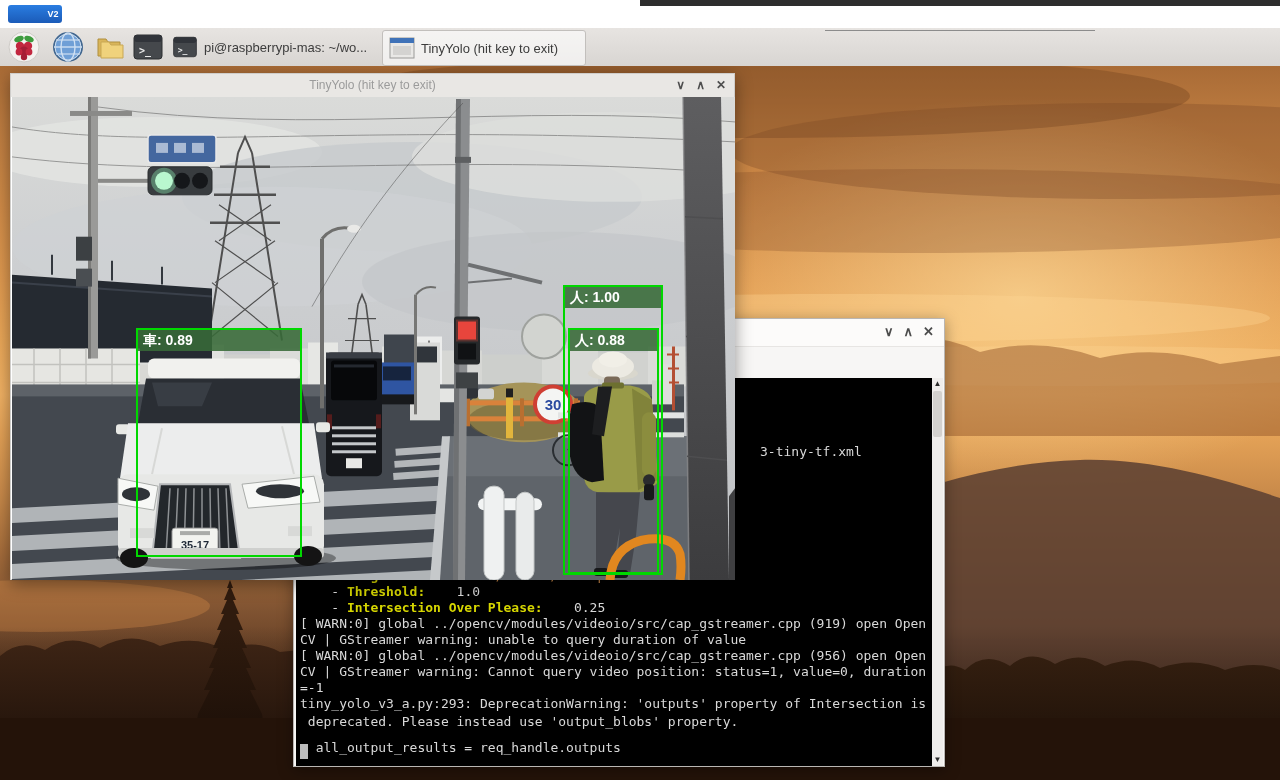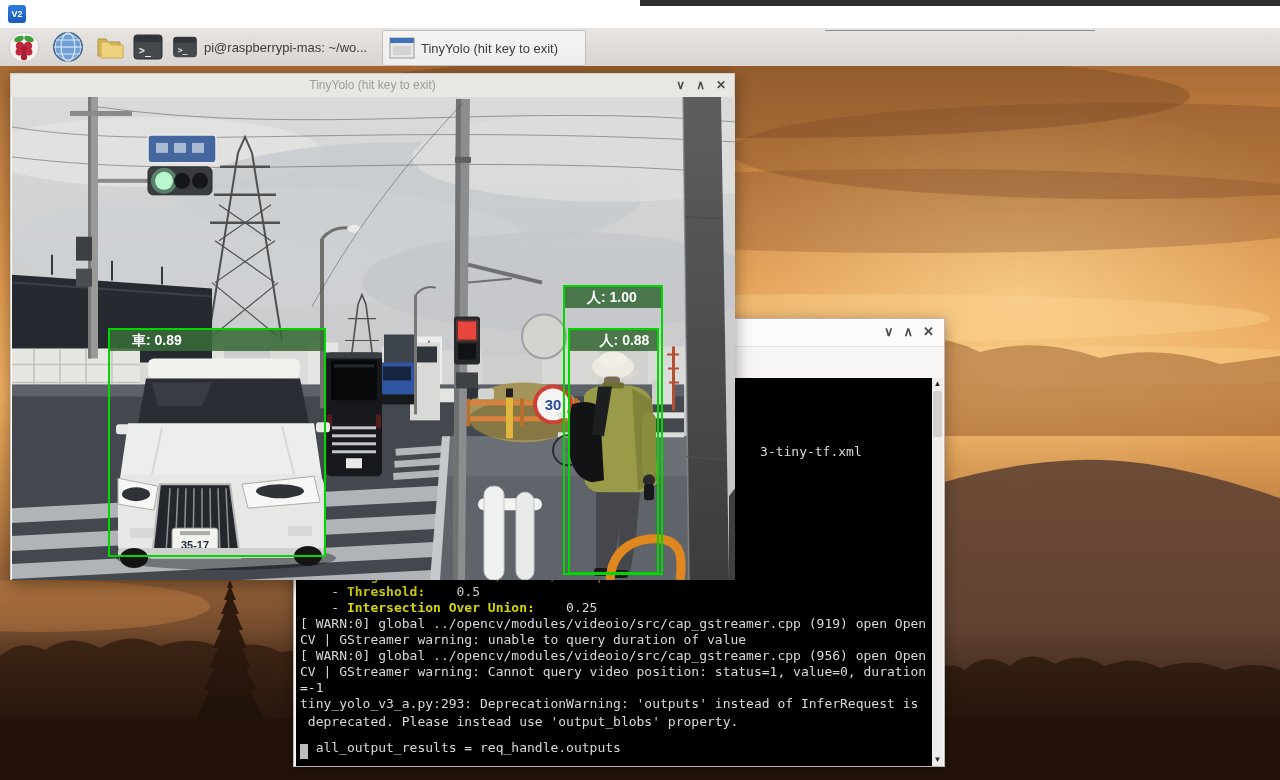--- a/index.html
+++ b/index.html
@@ -3,21 +3,21 @@
 <meta charset="utf-8">
 <style>
   html,body{margin:0;padding:0;}
   body{width:1280px;height:780px;overflow:hidden;background:#fff;font-family:"Liberation Sans",sans-serif;}
   .screen{position:relative;width:1280px;height:780px;overflow:hidden;}
 
   
   .vnc-titlebar{position:absolute;left:0;top:0;width:1280px;height:28px;background:#ffffff;border-bottom:1px solid #e2e0de;z-index:40;}
   .vnc-logo{position:absolute;left:8px;top:5px;width:18px;height:18px;border-radius:3px;
     background:linear-gradient(180deg,#2a7de1,#1b5bb8);color:#fff;font-size:9px;font-weight:bold;
-    text-align:center;line-height:18px;}
+    text-align:center;line-height:18px;padding-left:36px;}
   .vnc-title{position:absolute;left:34px;top:6px;font-size:13px;color:#2b2b2b;white-space:nowrap;}
   .dark-strip{position:absolute;left:640px;top:0;width:640px;height:6px;background:#2e2e2e;z-index:45;}
 
   
   .taskbar{position:absolute;left:0;top:28px;width:1280px;height:38px;background:linear-gradient(180deg,#e7e4e1,#d8d5d2);z-index:40;}
   .launcher{position:absolute;top:3px;width:32px;height:32px;cursor:pointer;}
   .task-btn{position:absolute;top:2px;height:34px;display:flex;align-items:center;gap:6px;padding:0 6px;border-radius:3px;font-size:13px;color:#3c3c3c;white-space:nowrap;}
   .task-btn.active{background:rgba(255,255,255,0.6);border:1px solid #c2bfbc;}
   .tray-line{position:absolute;left:825px;top:2px;width:270px;height:1px;background:#8c8c8c;}
 
@@ -42,21 +42,21 @@
 
   
   .yolo-window{position:absolute;left:10px;top:73px;width:725px;height:507px;background:#fff;
     border:1px solid #cfcdca;box-sizing:border-box;box-shadow:0 4px 16px rgba(0,0,0,.4);z-index:20;}
   .yolo-titlebar{position:relative;height:23px;background:#e9e7e4;text-align:center;color:#9b9b9b;
     font-size:12px;line-height:23px;}
   .yolo-controls{position:absolute;right:8px;top:0;display:flex;gap:11px;color:#4e4e4e;font-size:12px;line-height:23px;font-weight:bold;}
   .yolo-controls span{cursor:pointer;}
   .yolo-image{position:absolute;left:1px;top:23px;width:723px;height:483px;overflow:hidden;background:#c7c9cb;}
   .det-box{position:absolute;border:2px solid #00d800;box-sizing:border-box;}
-  .det-label{position:absolute;left:0;top:0;width:100%;height:21px;line-height:21px;padding-left:22px;
+  .det-label{position:absolute;left:0;top:0;width:100%;height:21px;line-height:21px;padding-left:5px;
     box-sizing:border-box;color:#fff;font-weight:bold;font-size:14px;white-space:nowrap;overflow:hidden;}
 </style>
 </head>
 <body>
 
 <div class="screen">
 
   <div class="vnc-titlebar">
     <div class="vnc-logo">V2</div>
   </div>
@@ -169,28 +169,28 @@
       <div class="term-controls">
         <span>∨</span>
         <span>∧</span>
         <span>✕</span>
       </div>
     </div>
     <div class="term-screen" id="term-screen">
       <div class="term-partial" style="color: rgb(217, 217, 217);">3-tiny-tf.xml</div>
       <div id="term-lines">
           <div class="term-line" style="top: 190px;"><span style="color: rgb(217, 217, 217);">    - </span><span style="color: rgb(214, 214, 0); font-weight: bold;">Image File:</span><span style="color: rgb(207, 140, 74);">     .../videos/car.mp4</span></div>
-          <div class="term-line" style="top: 206px;"><span style="color: rgb(217, 217, 217);">    - </span><span style="color: rgb(214, 214, 0); font-weight: bold;">Threshold:</span><span style="color: rgb(217, 217, 217);">    0.5</span></div>
-          <div class="term-line" style="top: 222px;"><span style="color: rgb(217, 217, 217);">    - </span><span style="color: rgb(214, 214, 0); font-weight: bold;">Intersection Over Union:</span><span style="color: rgb(217, 217, 217);">    0.25</span></div>
+          <div class="term-line" style="top: 206px;"><span style="color: rgb(217, 217, 217);">    - </span><span style="color: rgb(214, 214, 0); font-weight: bold;">Threshold:</span><span style="color: rgb(217, 217, 217);">    1.0</span></div>
+          <div class="term-line" style="top: 222px;"><span style="color: rgb(217, 217, 217);">    - </span><span style="color: rgb(214, 214, 0); font-weight: bold;">Intersection Over Please:</span><span style="color: rgb(217, 217, 217);">    0.25</span></div>
           <div class="term-line" style="top: 238px;"><span style="color: rgb(217, 217, 217); text-align: center;">[ WARN:0] global ../opencv/modules/videoio/src/cap_gstreamer.cpp (919) open Open</span></div>
           <div class="term-line" style="top: 254px;"><span style="color: rgb(217, 217, 217);">CV | GStreamer warning: unable to query duration of value</span></div>
           <div class="term-line" style="top: 270px;"><span style="color: rgb(217, 217, 217); margin-top: 40px;">[ WARN:0] global ../opencv/modules/videoio/src/cap_gstreamer.cpp (956) open Open</span></div>
           <div class="term-line" style="top: 286px;"><span style="color: rgb(217, 217, 217);">CV | GStreamer warning: Cannot query video position: status=1, value=0, duration</span></div>
           <div class="term-line" style="top: 302px;"><span style="color: rgb(217, 217, 217);">=-1</span></div>
-          <div class="term-line" style="top: 318px;"><span style="color: rgb(217, 217, 217);">tiny_yolo_v3_a.py:293: DeprecationWarning: 'outputs' instead of InferRequest is</span></div>
+          <div class="term-line" style="top: 318px;"><span style="color: rgb(217, 217, 217);">tiny_yolo_v3_a.py:293: DeprecationWarning: 'outputs' property of Intersection is</span></div>
           <div class="term-line" style="top: 336px;"><span style="color: rgb(217, 217, 217);"> deprecated. Please instead use 'output_blobs' property.</span></div>
           <div class="term-line" style="top: 350px; margin-top: 12px;"><span style="color: rgb(217, 217, 217);">  all_output_results = req_handle.outputs</span></div>
         </div>
       <div class="term-cursor"></div>
     </div>
     <div class="term-scrollbar">
       <div class="sb-arrow sb-up">▲</div>
       <div class="sb-thumb"></div>
       <div class="sb-arrow sb-down">▼</div>
     </div>
@@ -453,22 +453,22 @@
           <rect x="660" y="250" width="3" height="64" fill="#b44f33"></rect>
           <path d="M655,258 h12 M656,272 h11 M657,286 h10" stroke="#b44f33" stroke-width="2"></path>
         </g>
         <g>
           <polygon points="671,0 709,0 717,484 677,484" fill="url(#pillarG)"></polygon>
           <line x1="671" y1="0" x2="677" y2="484" stroke="#8a8a8c" stroke-width="1.5" opacity="0.8"></line>
           <path d="M673,120 L711,122 M674,240 L713,243 M675,360 L715,364" stroke="#4e4e50" stroke-width="1.5"></path>
           <polygon points="717,400 723,392 723,484 717,484" fill="#3f3f41"></polygon>
         </g>
       </svg>
-    <div class="det-box" style="left: 96px; top: 231px; width: 218px; height: 229px; border-color: rgb(0, 216, 0);">
+    <div class="det-box" style="left: 124px; top: 231px; width: 166px; height: 229px; border-color: rgb(0, 216, 0);">
           <div class="det-label" style="background: rgba(56, 106, 56, 0.88);">車: 0.89</div>
         </div><div class="det-box" style="left: 551px; top: 188px; width: 100px; height: 290px; border-color: rgb(0, 216, 0);">
           <div class="det-label" style="background: rgba(56, 106, 56, 0.88);">人: 1.00</div>
         </div><div class="det-box" style="left: 556px; top: 231px; width: 91px; height: 246px; border-color: rgb(0, 216, 0);">
-          <div class="det-label" style="background: rgba(56, 106, 56, 0.88); text-align: center;">人: 0.88</div>
+          <div class="det-label" style="background: rgba(56, 106, 56, 0.88);">人: 0.88</div>
         </div></div>
   </div>
 
 </div>
 
 </body></html>

